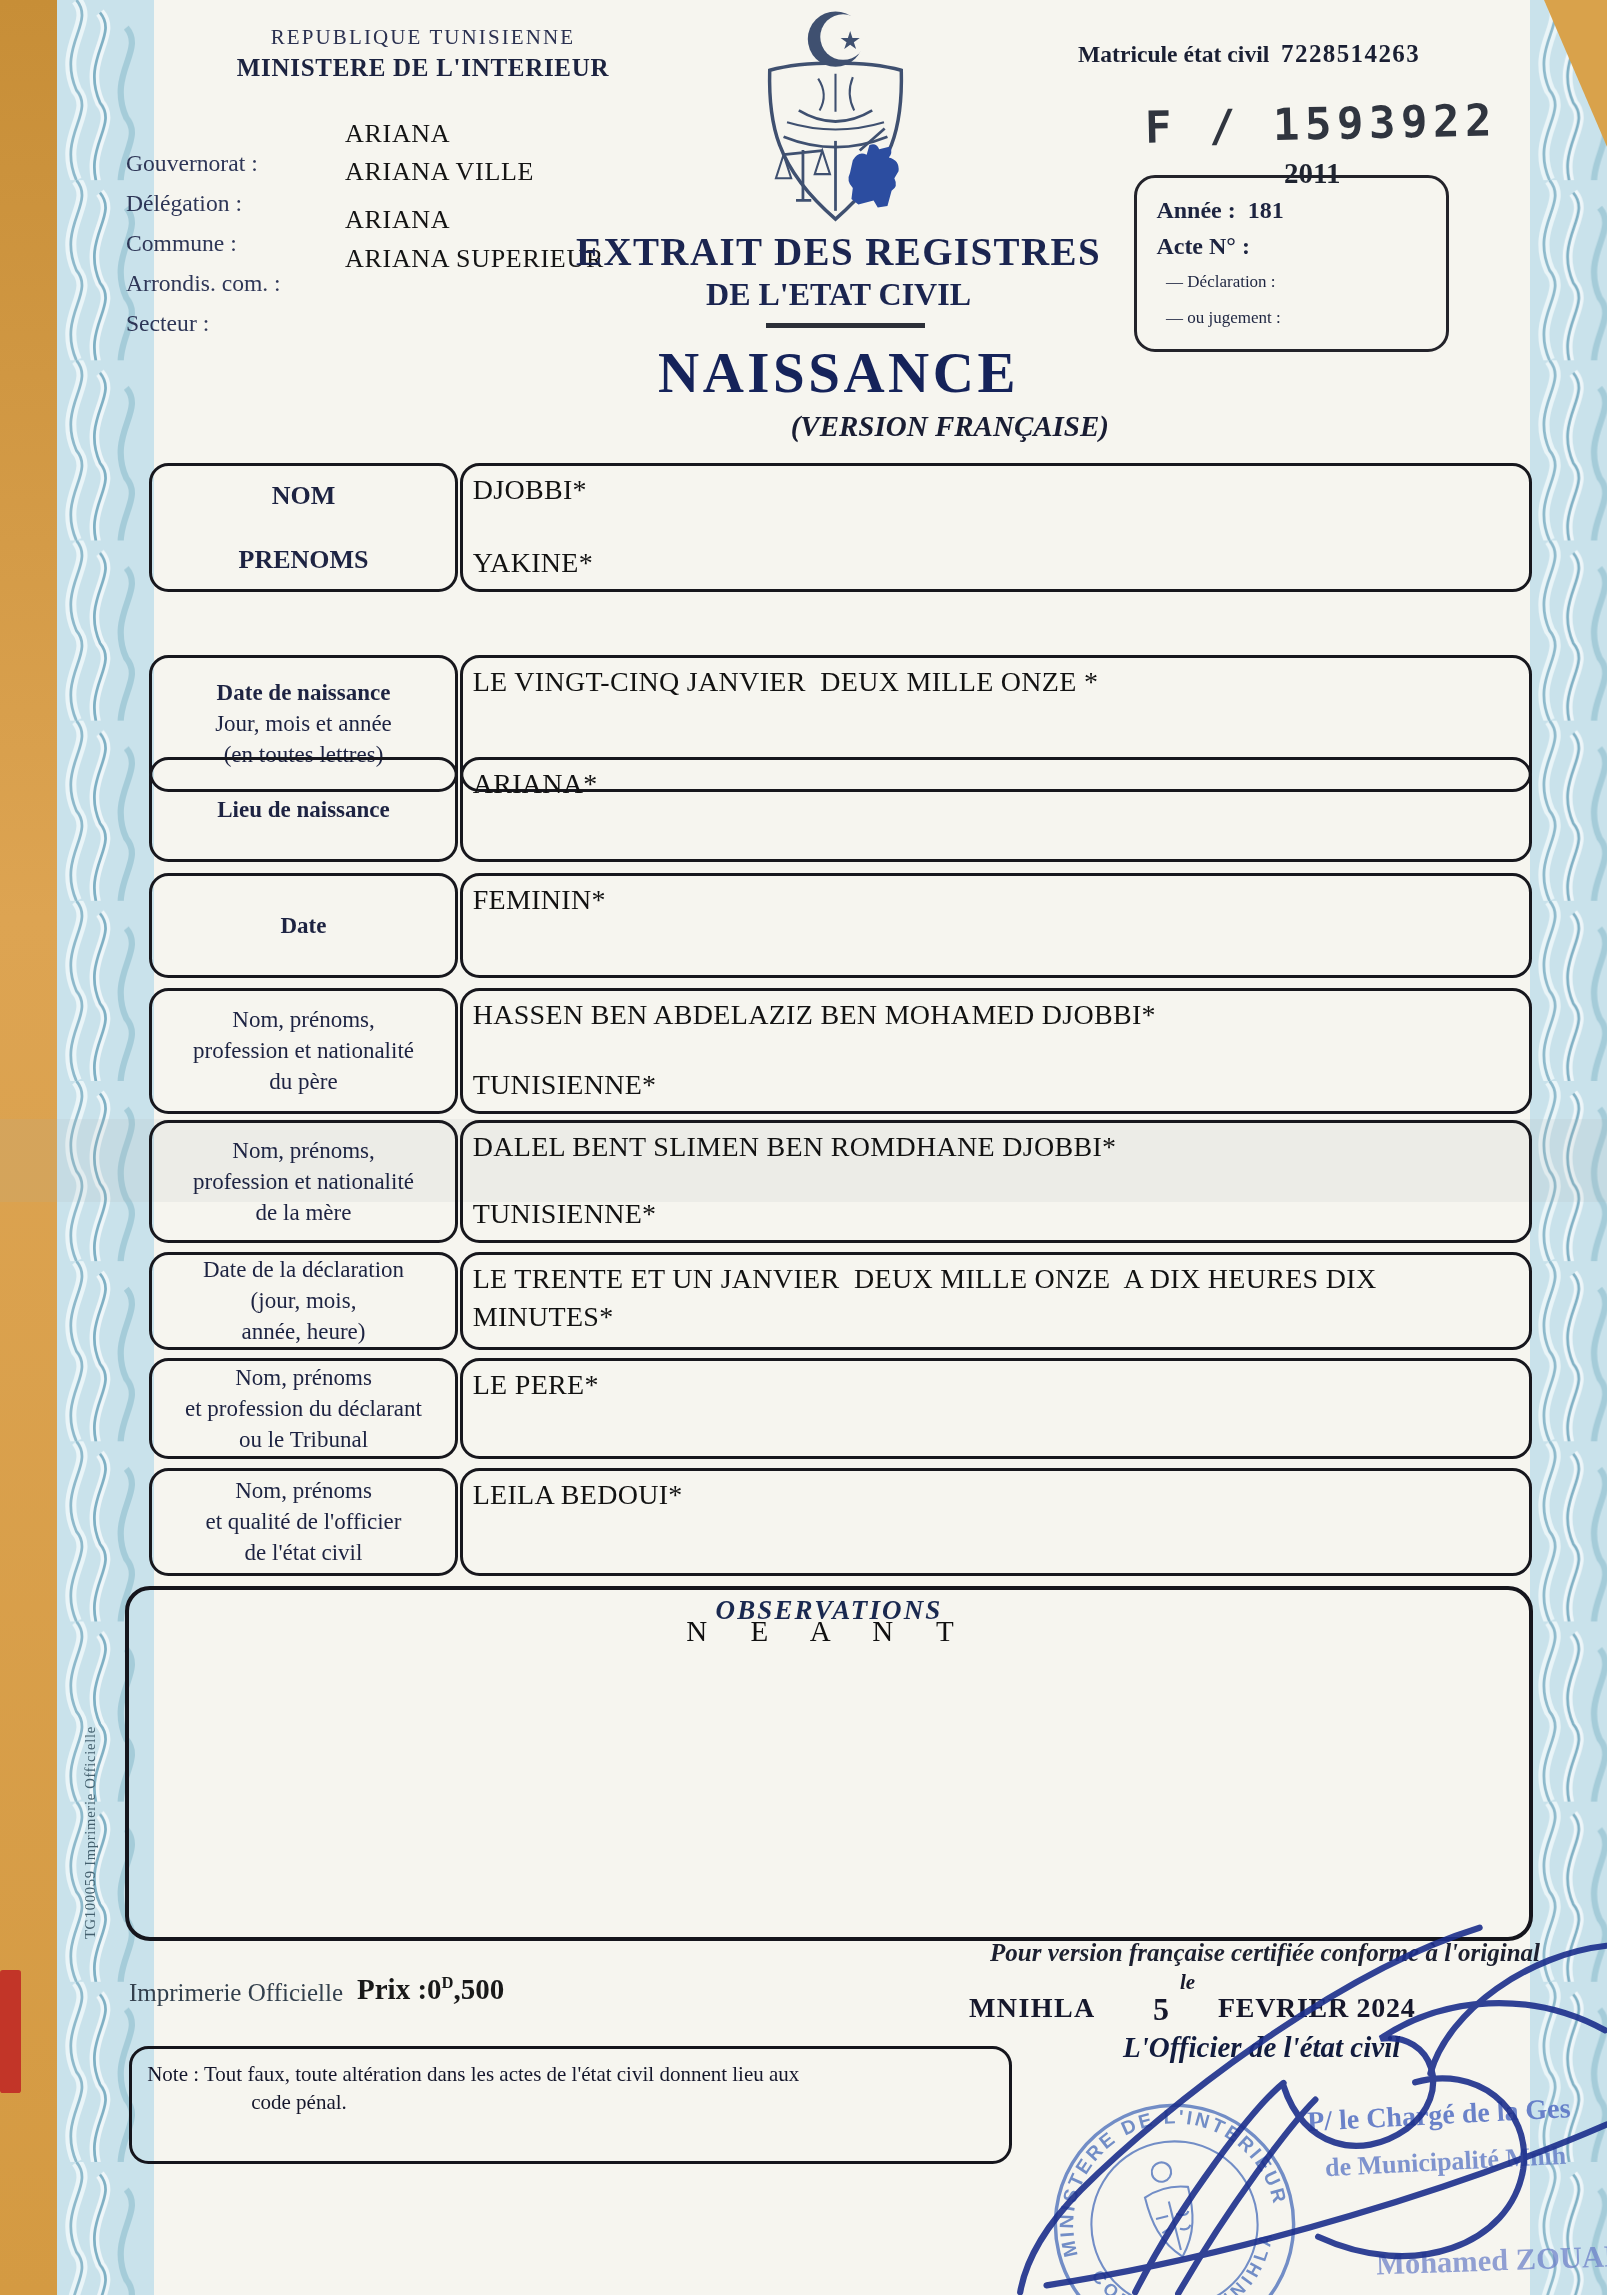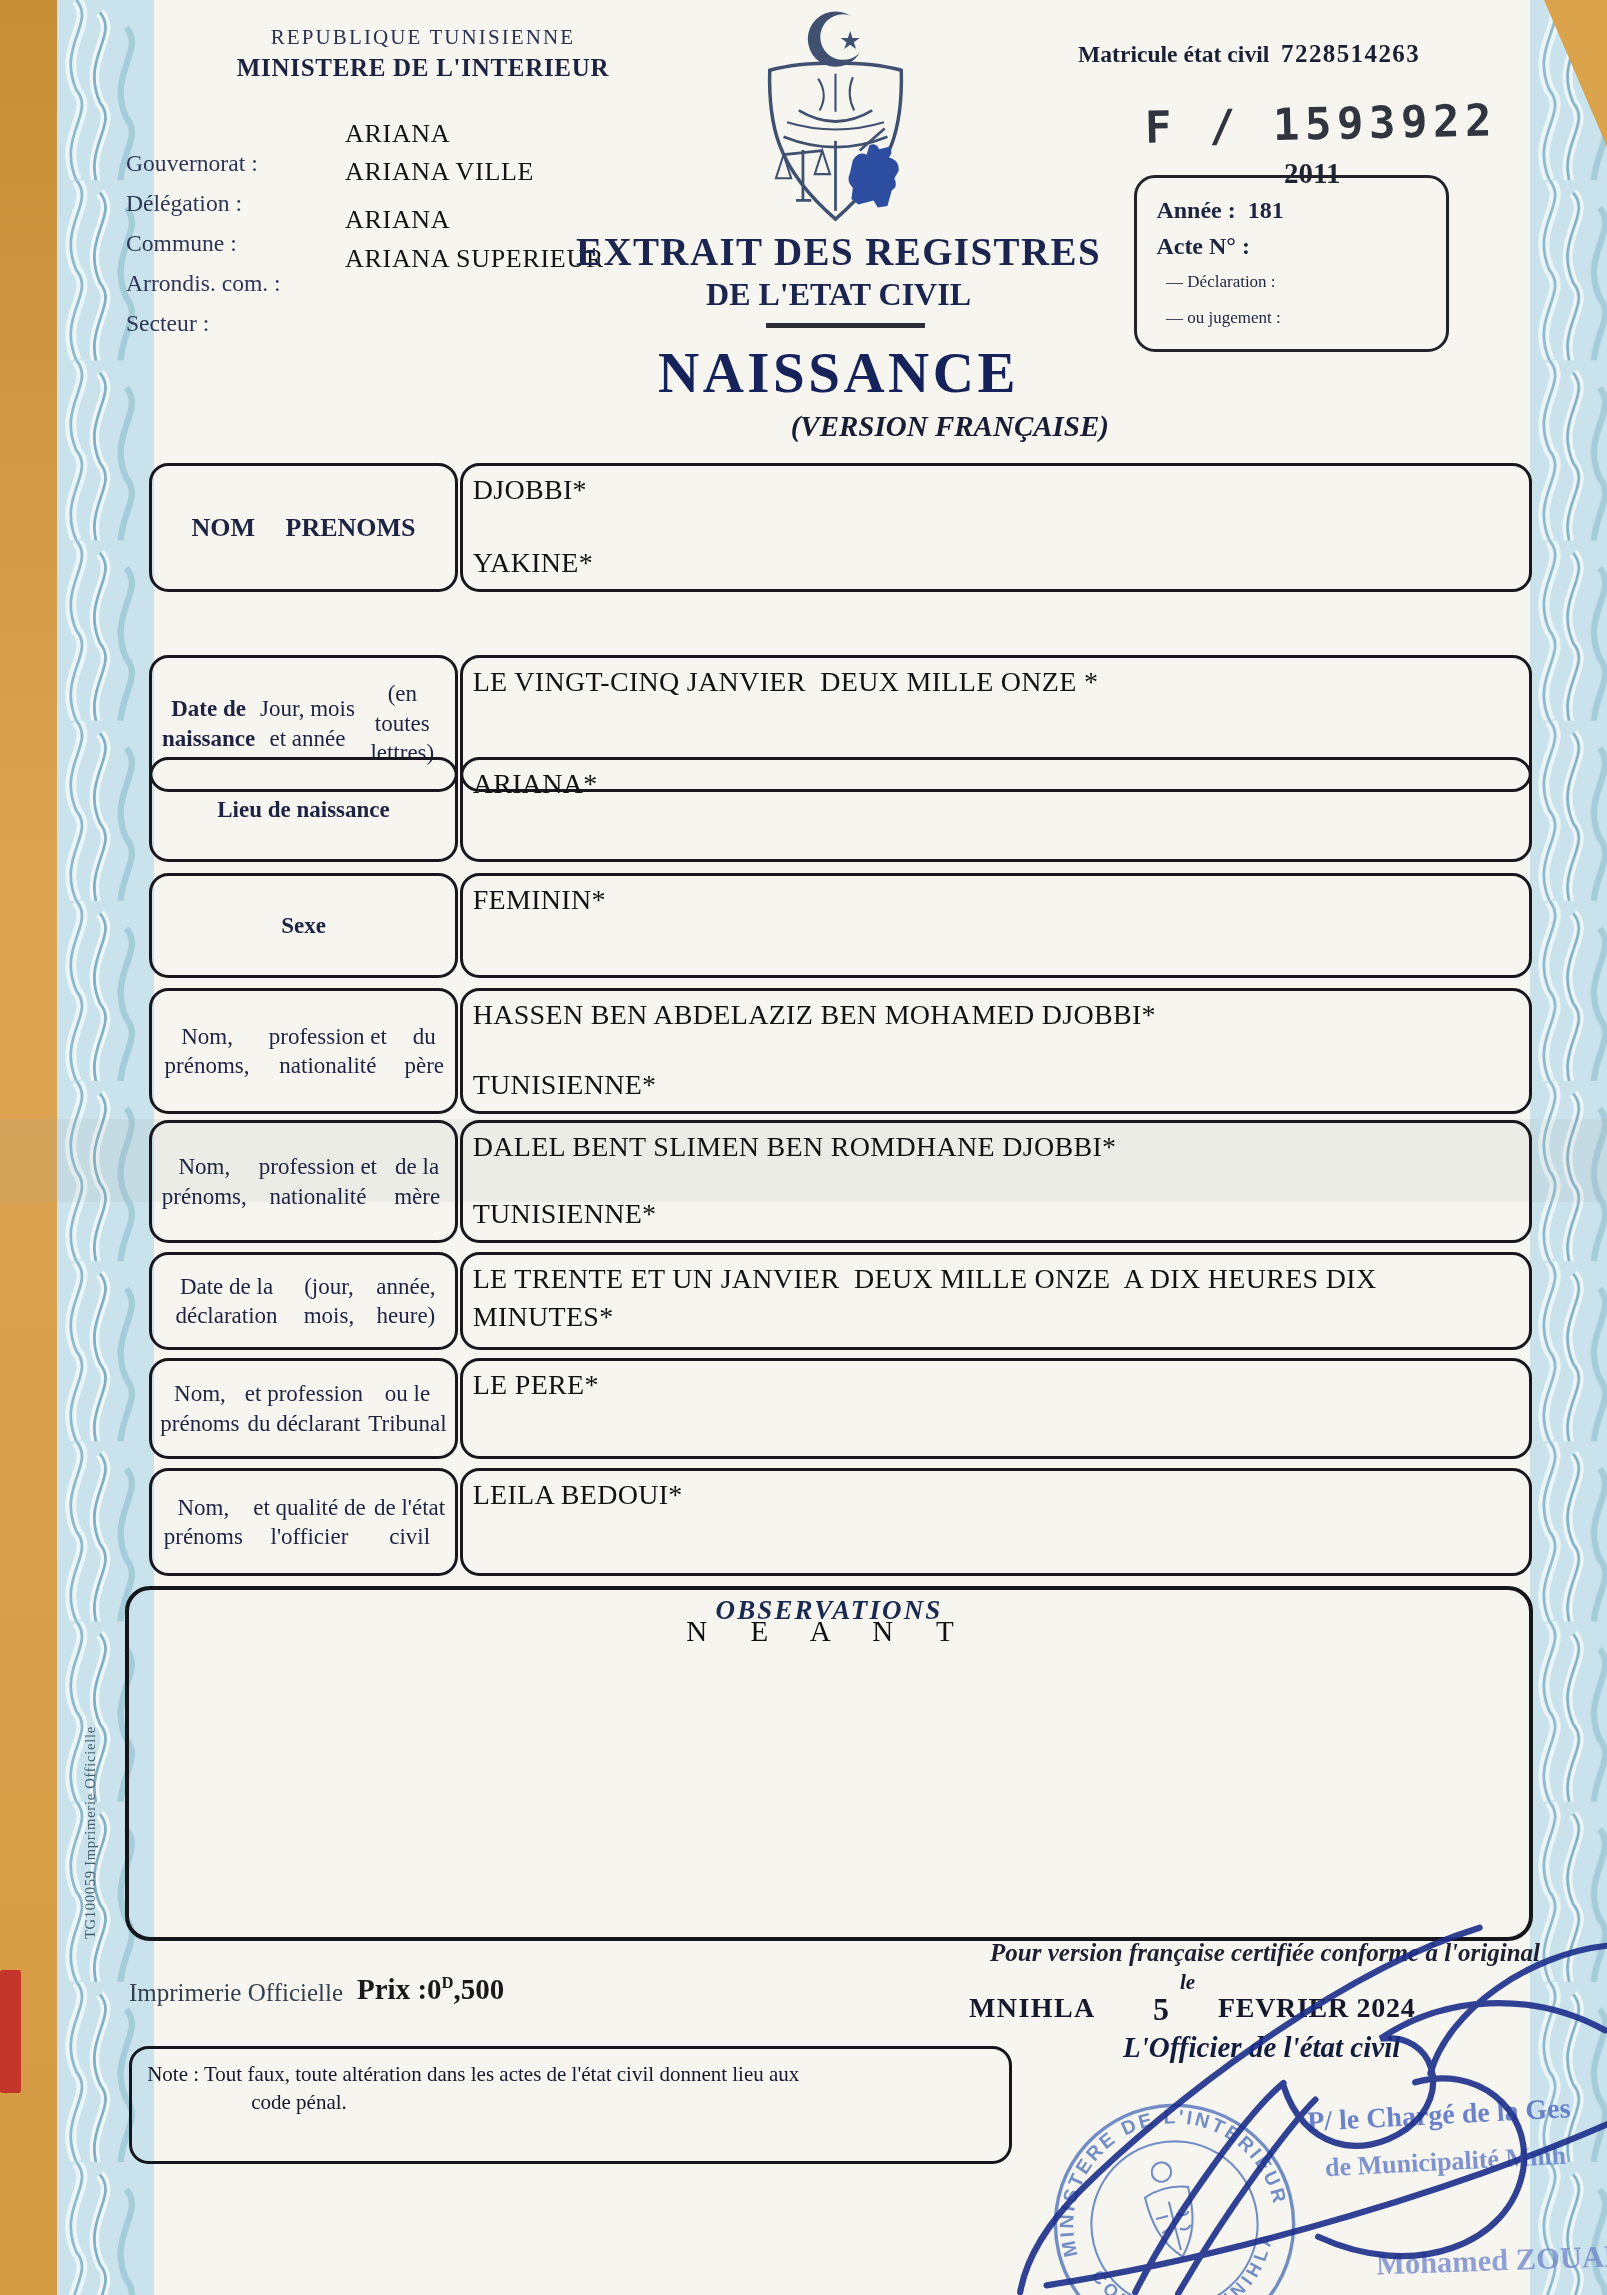--- a/index.html
+++ b/index.html
@@ -33,21 +33,21 @@
       color:#1b2550;letter-spacing:1.4px;}
   .t2{left:568px;top:276px;width:541px;text-align:center;font-size:32px;font-weight:bold;color:#1b2550;}
   .t-bar{left:766px;top:323px;width:159px;height:4.9px;background:#2c2f38;}
   .t3{left:568px;top:340px;width:541px;text-align:center;font-size:57px;font-weight:bold;
       color:#15235a;letter-spacing:3.5px;}
   .t4{left:568px;top:410px;width:541px;text-align:right;font-size:29px;font-weight:bold;
       font-style:italic;color:#191d33;}
   
   .row{position:absolute;left:149px;width:1383px;}
   .lbox{position:absolute;left:0;top:0;height:100%;width:309px;border:3.5px solid #17171d;border-radius:19.4px;
-        box-sizing:border-box;display:flex;flex-direction:row;justify-content:center;align-items:center;
+        box-sizing:border-box;display:flex;flex-direction:column;justify-content:center;align-items:center;
         gap:1.4px;padding:4.2px 8.3px;text-align:center;}
   .lbox.gap-lg{gap:30.5px;}
   .vbox{position:absolute;left:311px;right:0;top:0;height:100%;border:3.5px solid #17171d;border-radius:19.4px;
         box-sizing:border-box;padding:8.3px 7px 9.7px 9.7px;display:flex;flex-direction:column;}
   .vbox.between{justify-content:space-between;}
   .vbox.top{justify-content:flex-start;gap:5.5px;}
   .lbl{font-size:23px;line-height:1.28;color:#1d2342;}
   .lbl.b{font-weight:bold;}
   .lbl.big{font-size:26px;font-weight:bold;}
   .val{font-size:28px;color:#121212;letter-spacing:0.3px;white-space:pre;}
@@ -190,21 +190,21 @@
     <div class="lbox">
       <div class="lbl b">Lieu de naissance</div>
     </div>
     <div class="vbox top">
       <div class="val">ARIANA*</div>
     </div>
   </div>
 
   <div class="row r4">
     <div class="lbox">
-      <div class="lbl b">Sexe</div>
+      <div class="lbl b">Date</div>
     </div>
     <div class="vbox top">
       <div class="val">FEMININ*</div>
     </div>
   </div>
 
   <div class="row r5">
     <div class="lbox">
       <div class="lbl">Nom, prénoms,</div>
       <div class="lbl">profession et nationalité</div>

